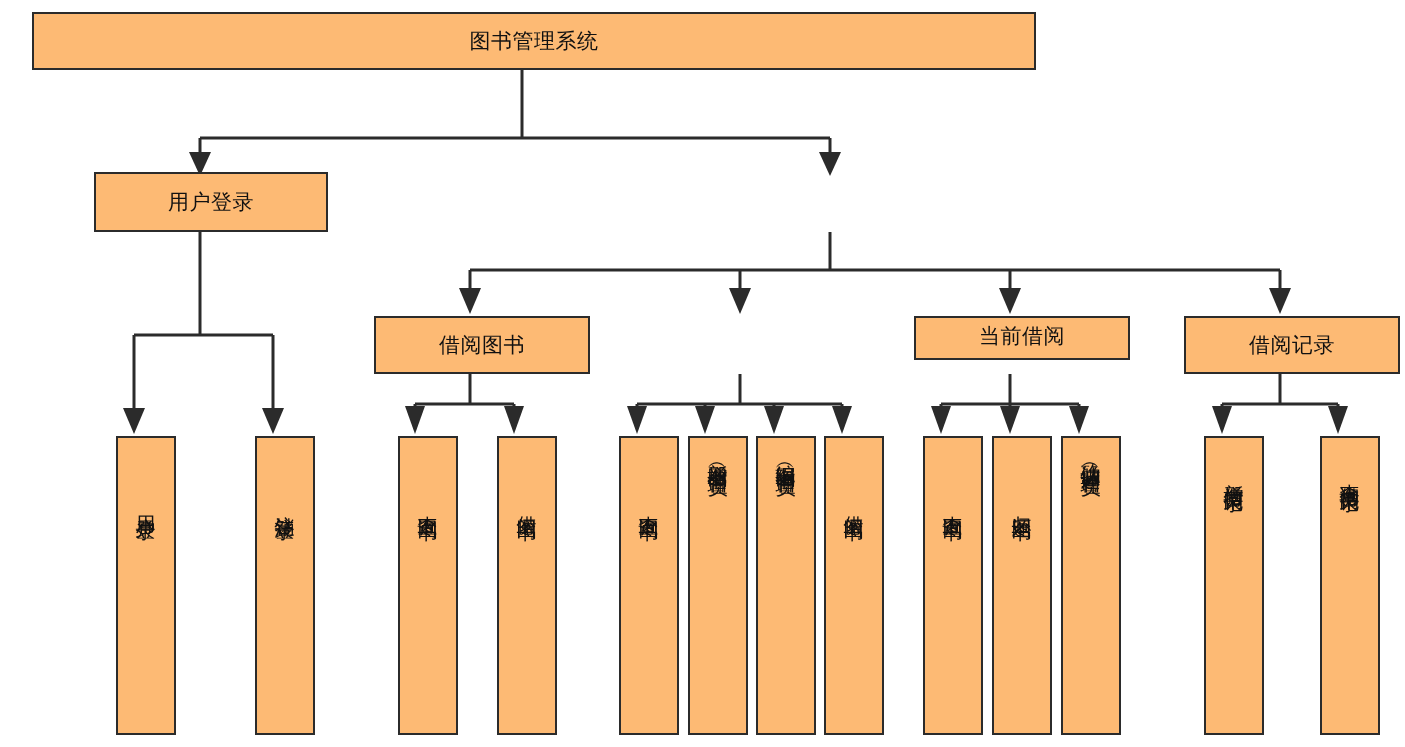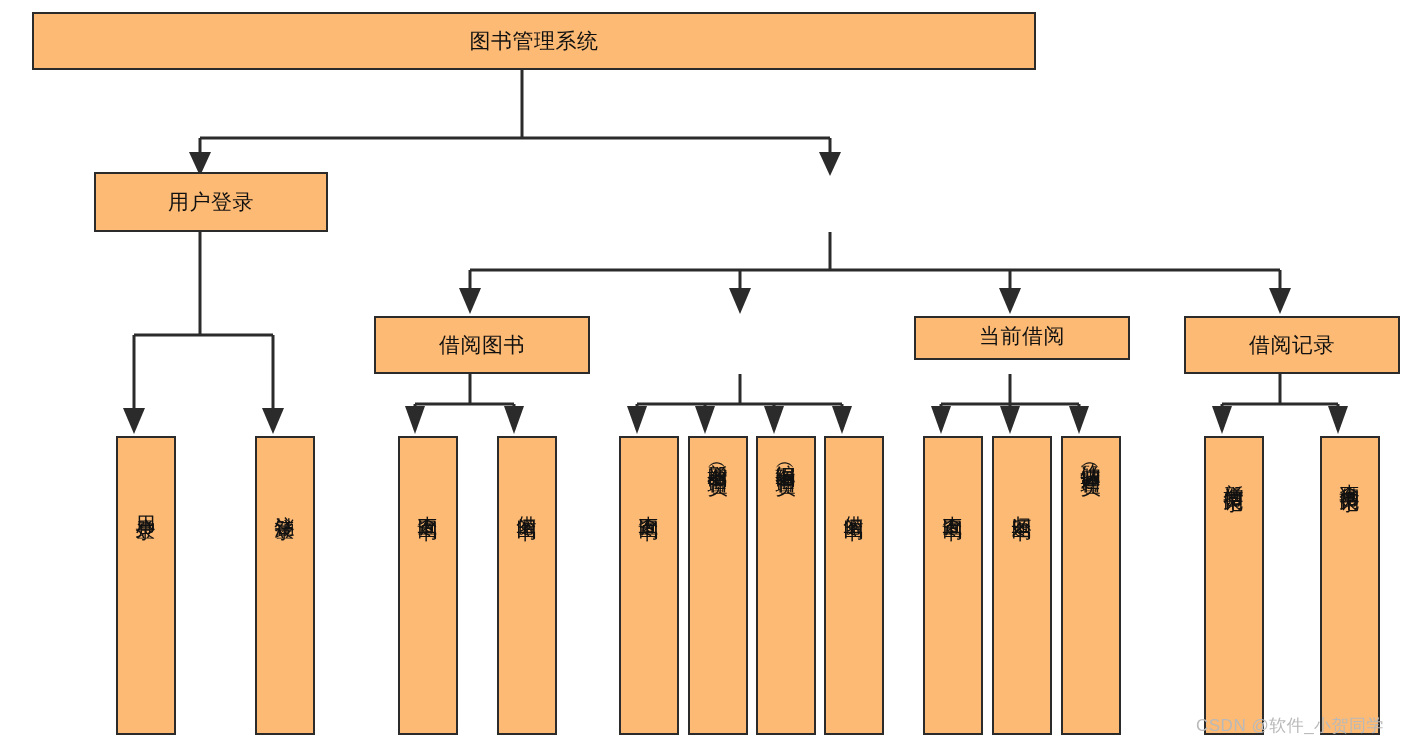--- a/index.html
+++ b/index.html
@@ -212,15 +212,14 @@
   </div>
 
   <div class="node vert" style="left:1192px; top:436px; width:60px; height:299px; padding-top:30px; align-items:flex-start;">
     <span class="label">新增借阅记录</span>
   </div>
 
   <div class="node vert" style="left:1308px; top:436px; width:60px; height:299px; padding-top:30px; align-items:flex-start;">
     <span class="label">查询借阅记录</span>
   </div>
 
-  <div class="watermark" style="left:1196px; top:714px;">CSDN @软件_小贺同学</div>
 
 </div>
 
 </body></html>

